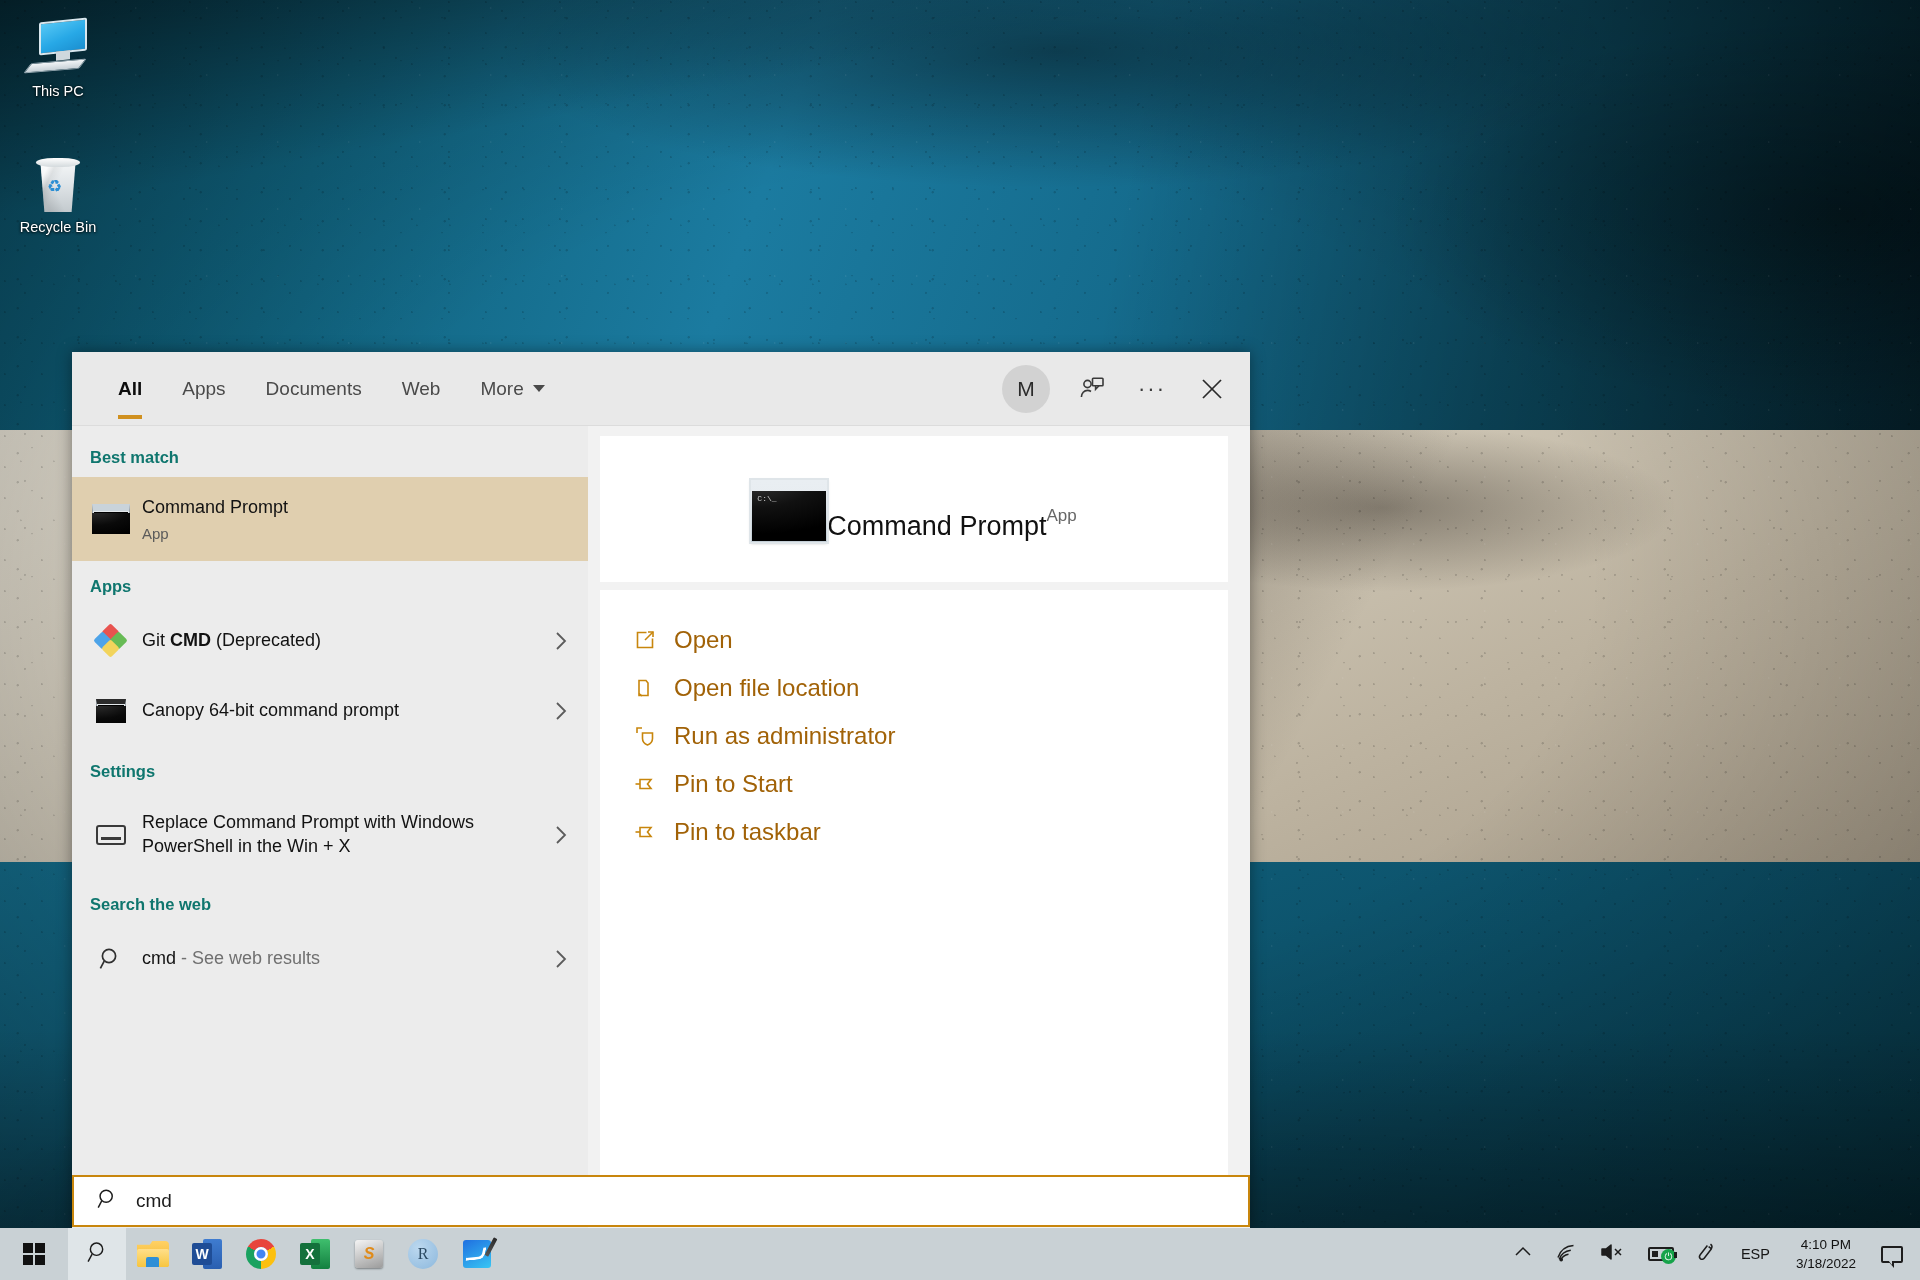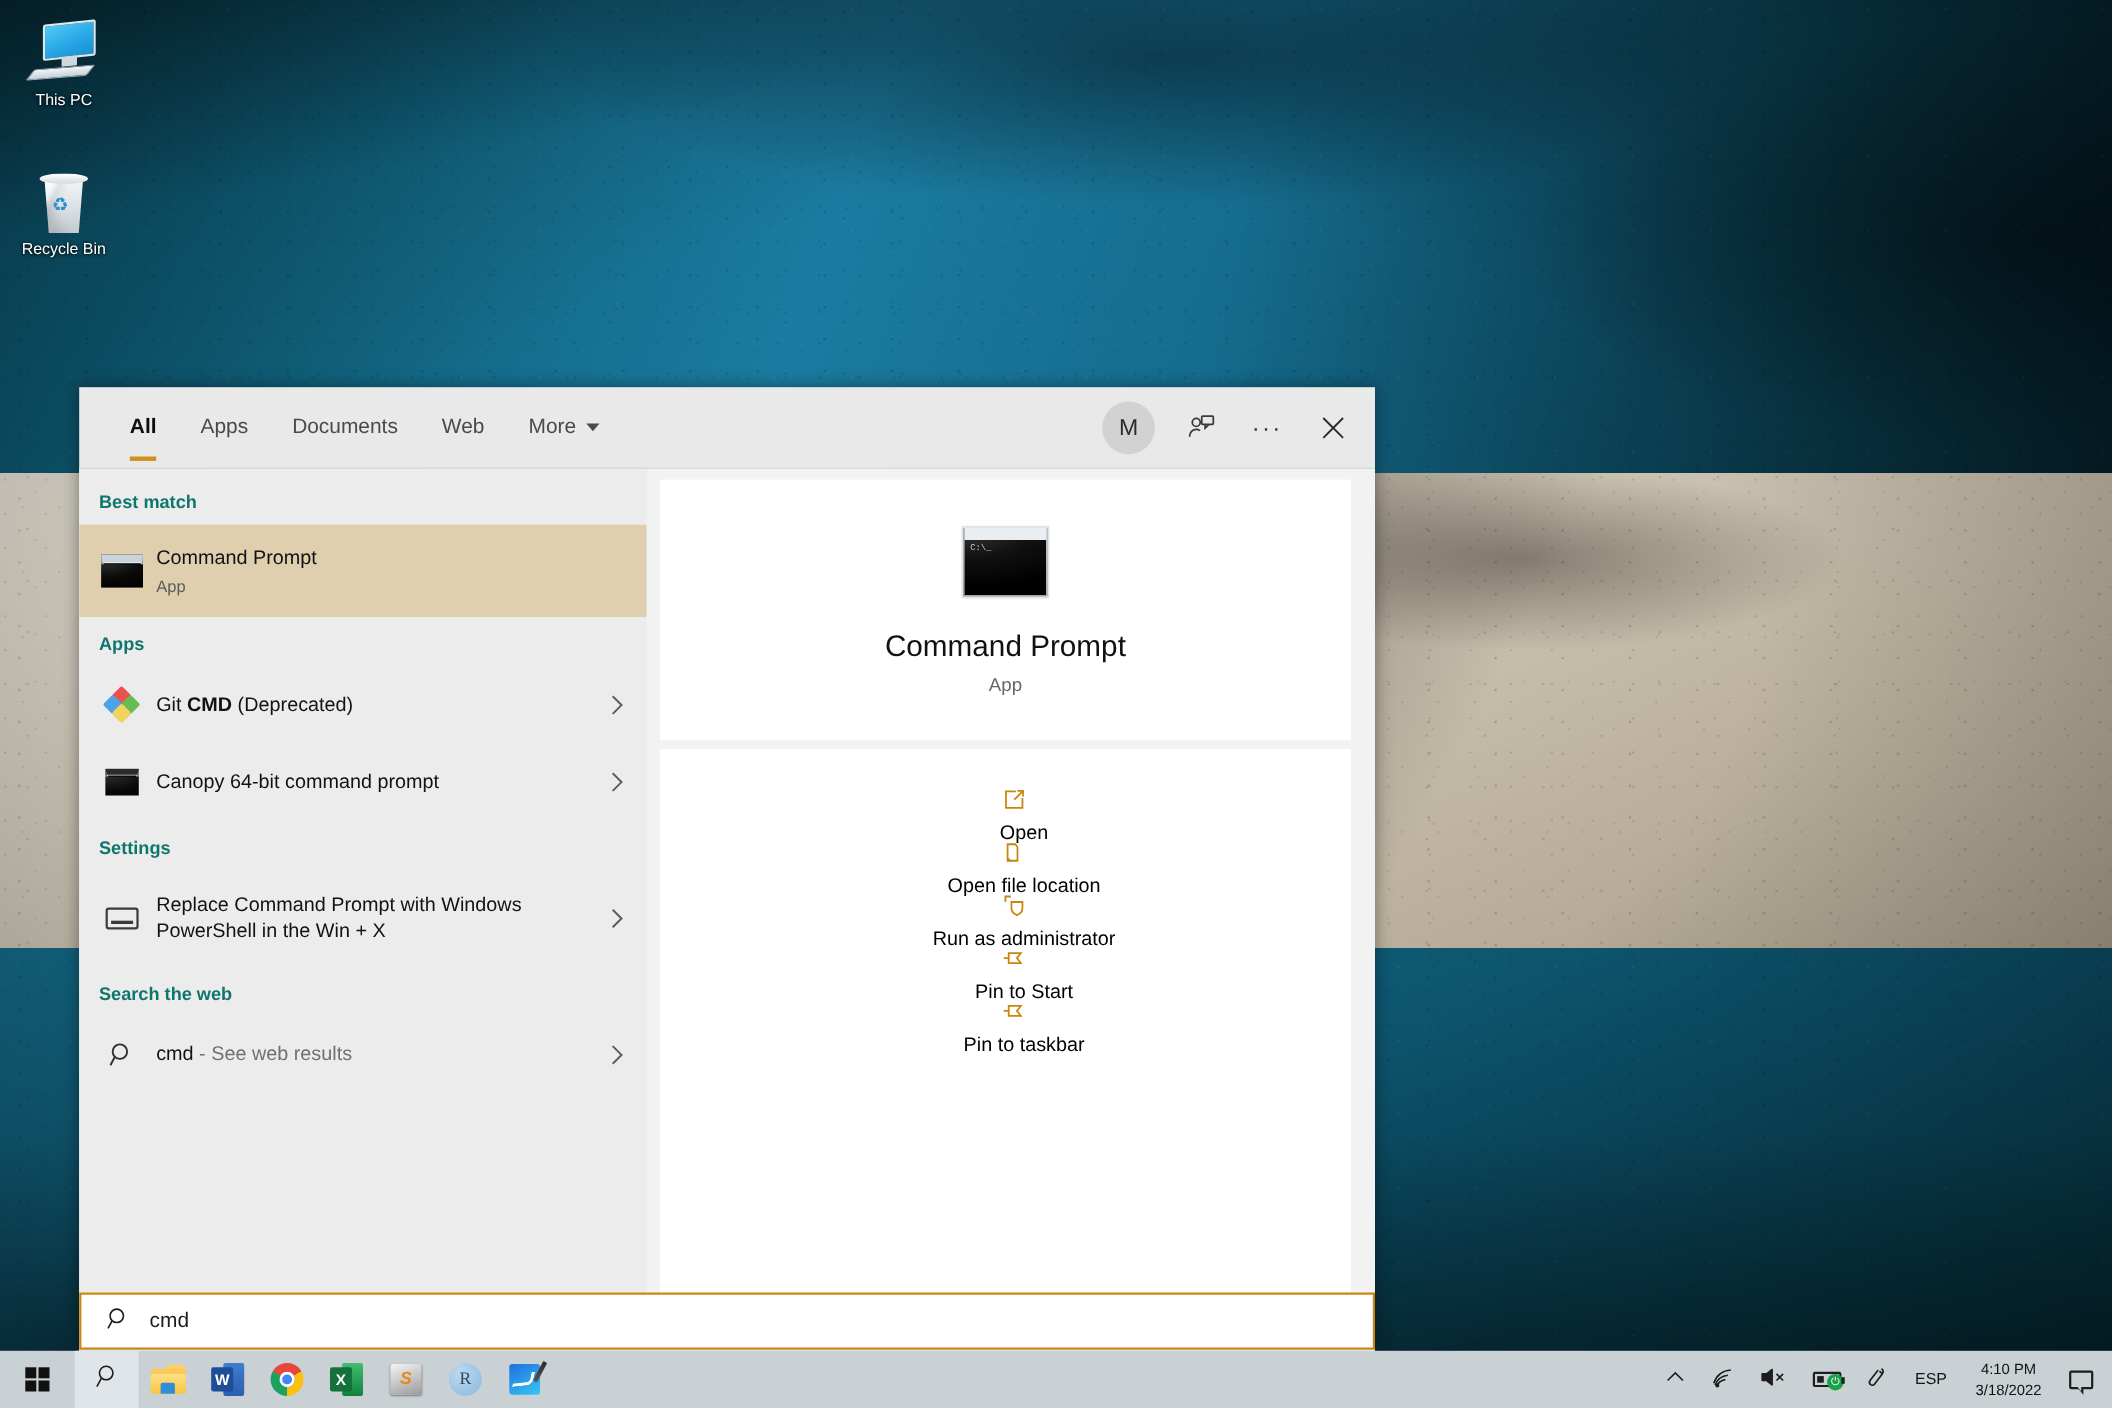--- a/index.html
+++ b/index.html
@@ -311,21 +311,21 @@
     flex: 1;
     background: #f2f2f2;
     padding: 10px 22px 10px 12px;
     display: flex;
     flex-direction: column;
     gap: 8px;
     min-width: 0;
   }
   .prev-card {
     background: #ffffff;
-    display: flex; flex-direction: column;
+    display: flex; flex-direction: row;
     align-items: center; justify-content: center;
     padding: 44px 0 40px;
     flex: 0 0 auto;
   }
   .prev-bigicon {
     width: 76px; height: 62px;
     background: #000;
     border: 1px solid #8e979e;
     border-top: 11px solid;
     border-image: linear-gradient(180deg, #e9eef2, #c3ced6) 1;
@@ -347,24 +347,23 @@
   .prev-actions {
     background: #ffffff;
     flex: 1;
     padding: 26px 0 0 0;
     min-height: 0;
   }
   .action {
     display: flex; align-items: center;
     height: 48px;
     padding-left: 34px;
-    font-size: 18px;
-    color: #000000;
+    font-size: 24px;
+    color: #a16207;
     cursor: default;
-    flex-direction: column;
   }
   .action .aico {
     width: 40px; flex: 0 0 40px;
     display: flex; align-items: center; justify-content: flex-start;
     color: #c8860d;
   }
 
   
   #search-bar {
     position: absolute;

